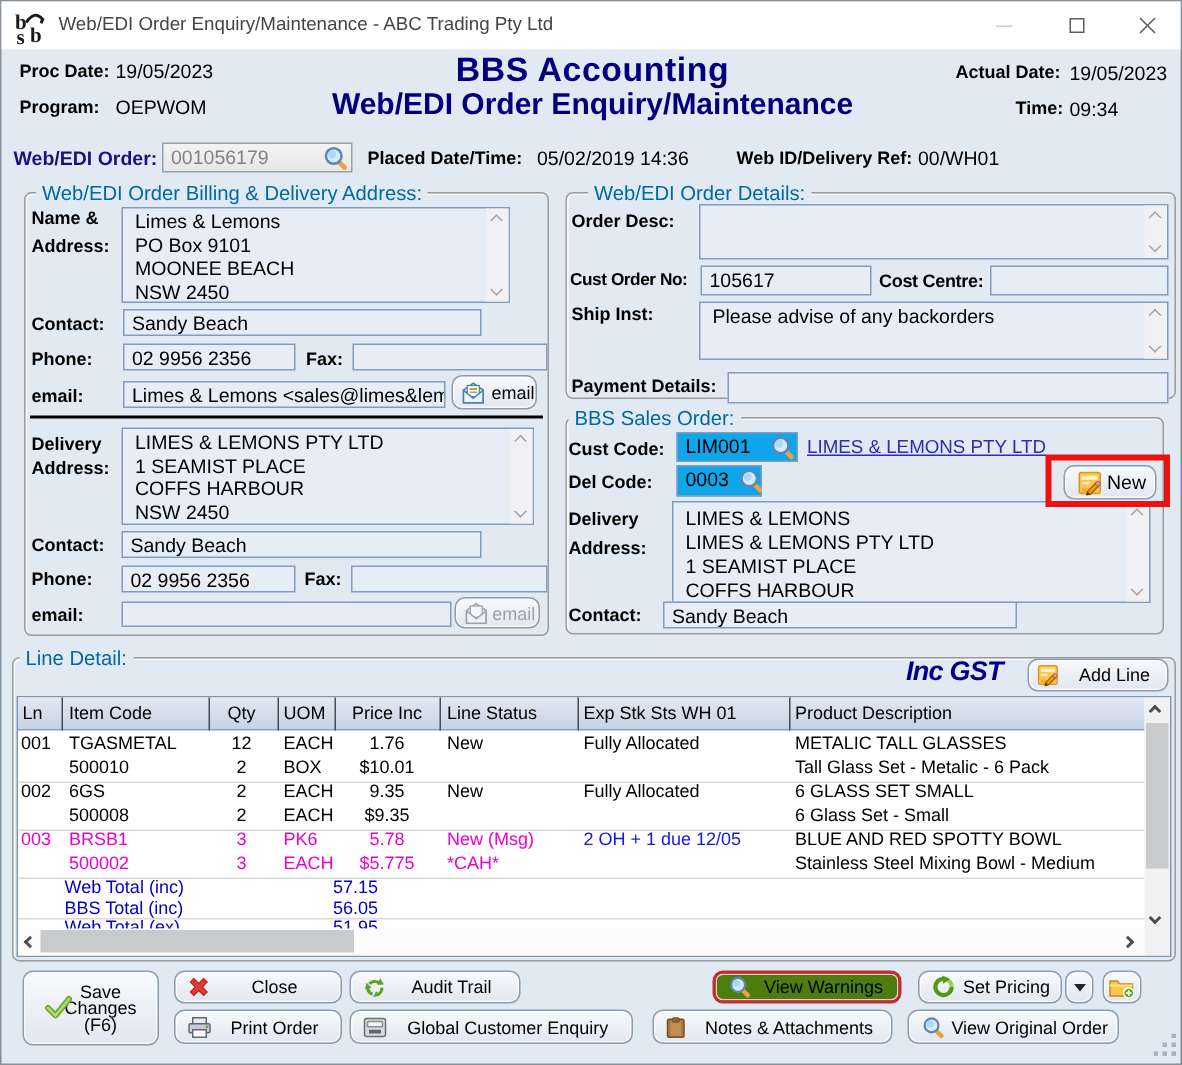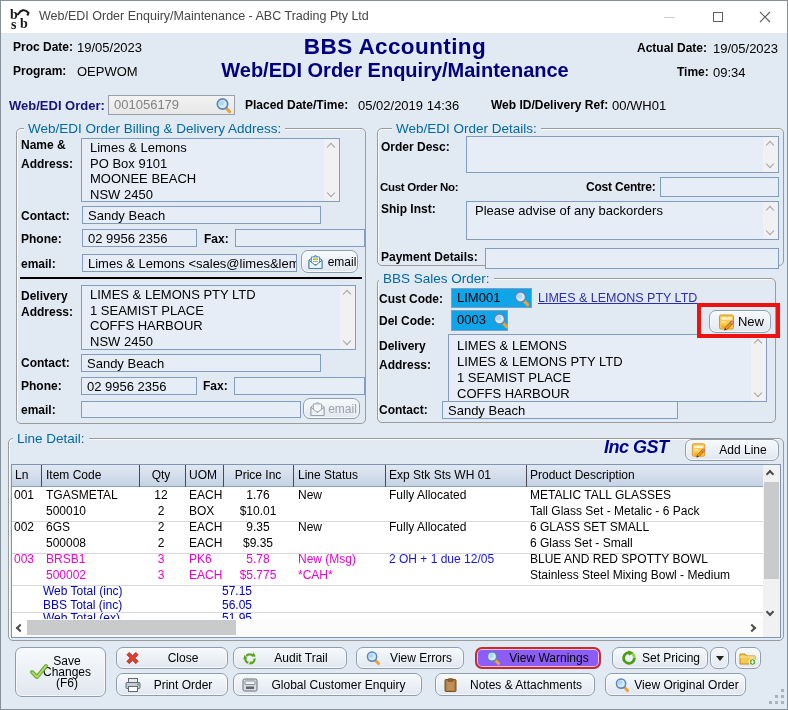--- a/index.html
+++ b/index.html
@@ -127,20 +127,21 @@
       </svg>
     <span>email</span>
   </div>
 
   <div class="gb" style="left:376px;top:127px;width:407px;height:138px"></div>
   <div class="gbl" style="left:391px;top:120px">Web/EDI Order Details:</div>
   <div class="lbl" style="left:380px;top:139px">Order Desc:</div>
   <div class="fld" style="left:465px;top:135px;width:313px;height:37px"></div>
   <div class="sbv" style="left:762px;top:136px;height:35px"></div>
   <div class="lbl" style="left:379px;top:180px;font-size:11.5px;letter-spacing:-0.3px">Cust Order No:</div>
+  <div class="fld" style="left:466px;top:176px;width:114px;height:20px">105617</div>
   <div class="lbl" style="left:585px;top:179px;letter-spacing:-0.2px">Cost Centre:</div>
   <div class="fld" style="left:659px;top:176px;width:119px;height:20px"></div>
   <div class="lbl" style="left:380px;top:201px">Ship Inst:</div>
   <div class="fld" style="left:465px;top:200px;width:313px;height:39px;padding:1px 0 0 8px">Please advise of any backorders</div>
   <div class="sbv" style="left:762px;top:201px;height:37px"></div>
   <div class="lbl" style="left:380px;top:249px">Payment Details:</div>
   <div class="fld" style="left:484px;top:247px;width:294px;height:21px"></div>
 
   <div class="gb" style="left:376px;top:277px;width:399px;height:145px"></div>
   <div class="gbl" style="left:378px;top:270px">BBS Sales Order:</div>
@@ -315,29 +316,21 @@
     <span>Audit Trail</span>
   </div>
   <div class="btn" style="left:232px;top:672px;width:189px;height:23px">
     <svg width="16" height="14" viewBox="0 0 16 14">
         <rect x="1" y="1" width="14" height="12" rx="1.5" fill="#d7dade" stroke="#6a7077"></rect>
         <rect x="3" y="3" width="10" height="3.5" rx=".5" fill="#f2f3f5" stroke="#8a9097"></rect>
         <rect x="4" y="8.5" width="8" height="2.5" fill="#5d646c"></rect>
       </svg>
     <span>Global Customer Enquiry</span>
   </div>
-  <div class="btn" style="left:355px;top:646px;width:108px;height:22px">
-    <svg width="16" height="16" viewBox="0 0 17 17">
-        <line x1="10.8" y1="10.8" x2="14.4" y2="14.4" stroke="#e8a33d" stroke-width="3.2" stroke-linecap="round"></line>
-        <circle cx="7.5" cy="7" r="4.9" fill="#d4ebfa" stroke="#5b87b8" stroke-width="1.6"></circle>
-        <circle cx="6.4" cy="5.9" r="2.6" fill="#aed9f6"></circle>
-      </svg>
-    <span>View Errors</span>
-  </div>
-  <div class="btn" style="left:474px;top:646px;width:126px;height:22px;background:#8b5cf6;border:2px solid #c42b35;box-shadow:0 0 0 1px #ffc2c8 inset">
+  <div class="btn" style="left:474px;top:646px;width:126px;height:22px;background:#4d7c0f;border:2px solid #c42b35;box-shadow:0 0 0 1px #ffc2c8 inset">
     <svg width="16" height="16" viewBox="0 0 17 17">
         <line x1="10.8" y1="10.8" x2="14.4" y2="14.4" stroke="#e8a33d" stroke-width="3.2" stroke-linecap="round"></line>
         <circle cx="7.5" cy="7" r="4.9" fill="#d4ebfa" stroke="#5b87b8" stroke-width="1.6"></circle>
         <circle cx="6.4" cy="5.9" r="2.6" fill="#aed9f6"></circle>
       </svg>
     <span>View Warnings</span>
   </div>
   <div class="btn" style="left:611px;top:646px;width:96px;height:22px">
     <svg width="16" height="16" viewBox="0 0 16 16">
         <path d="M13.4 8 A5.4 5.4 0 1 1 9.5 2.8" fill="none" stroke="#4e9c14" stroke-width="2.8"></path>

